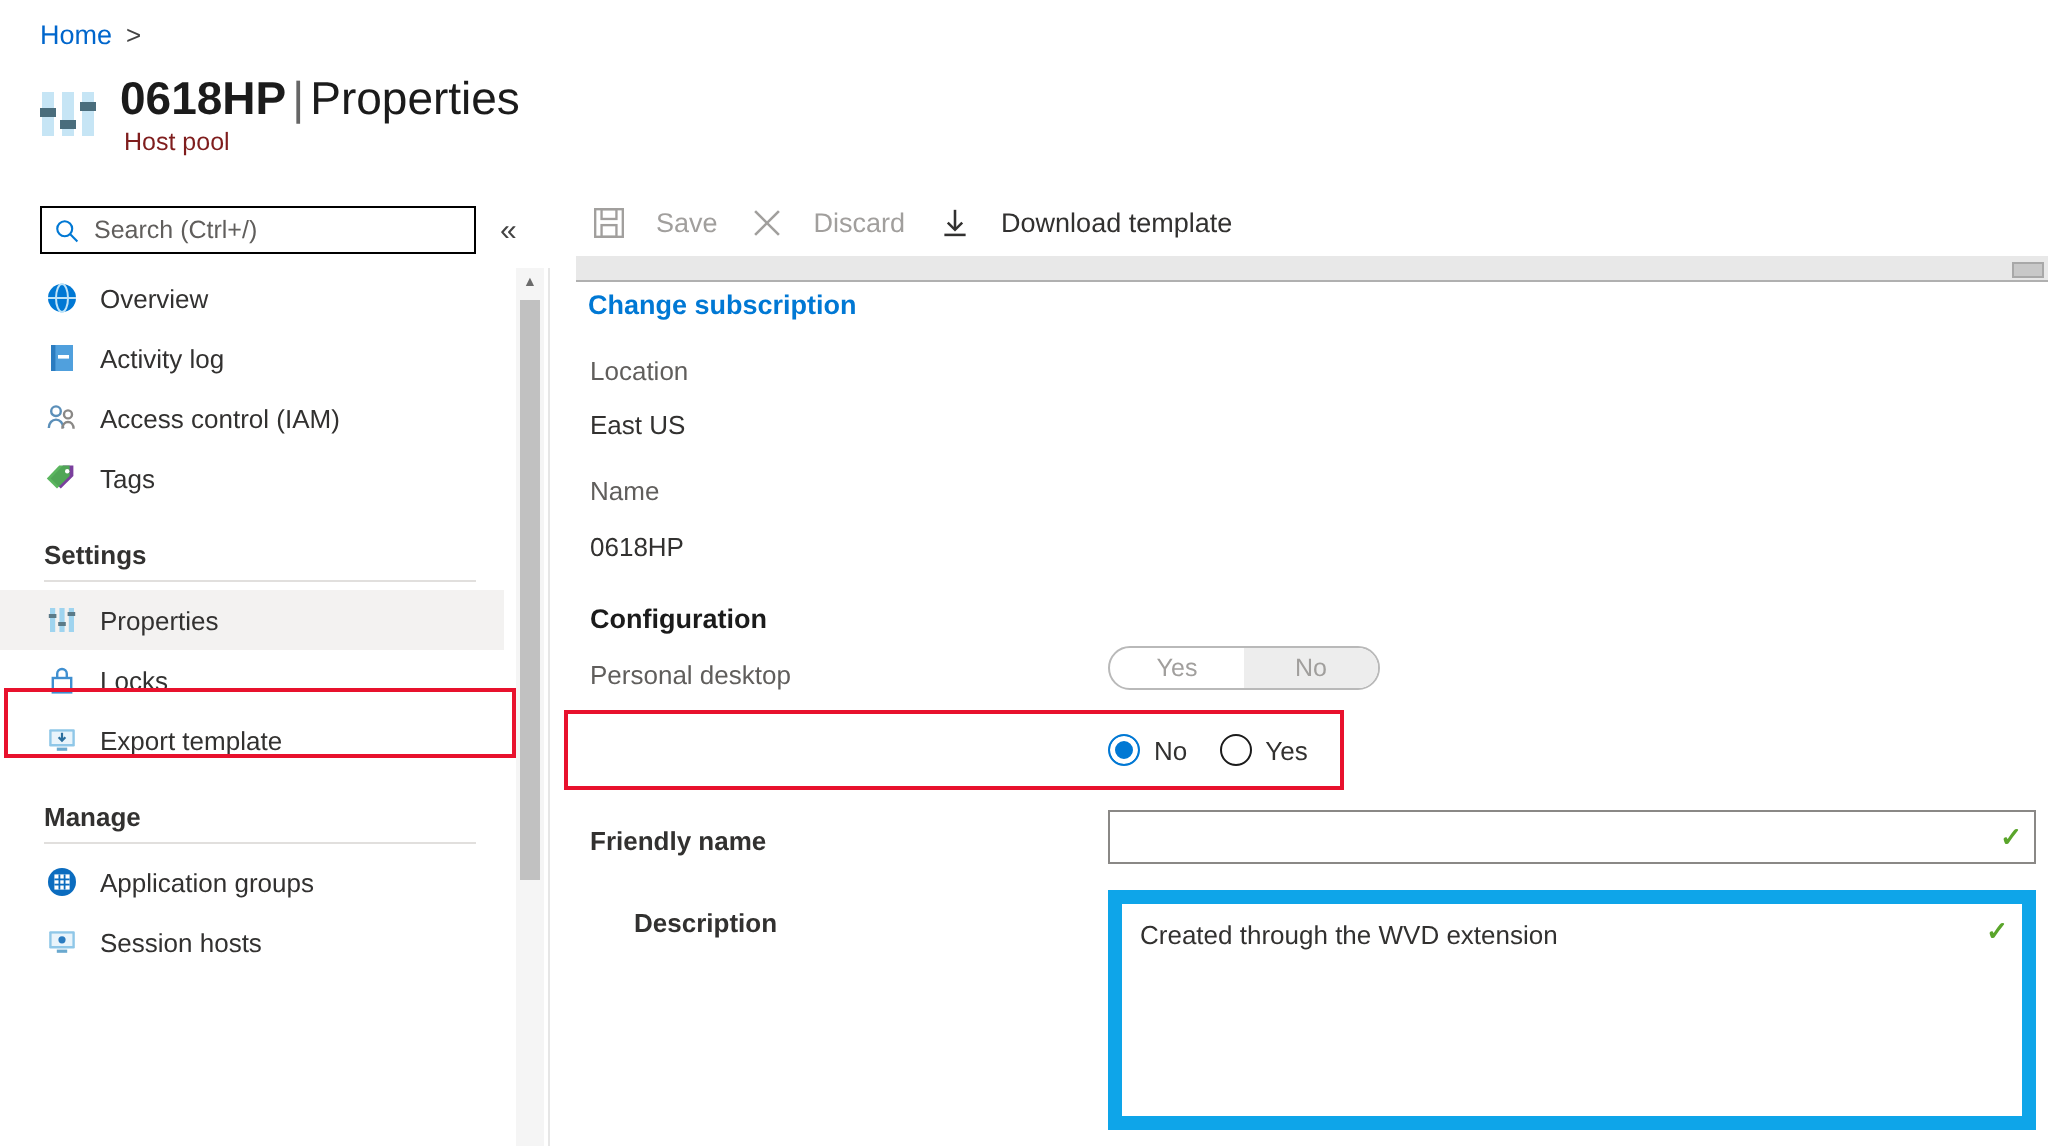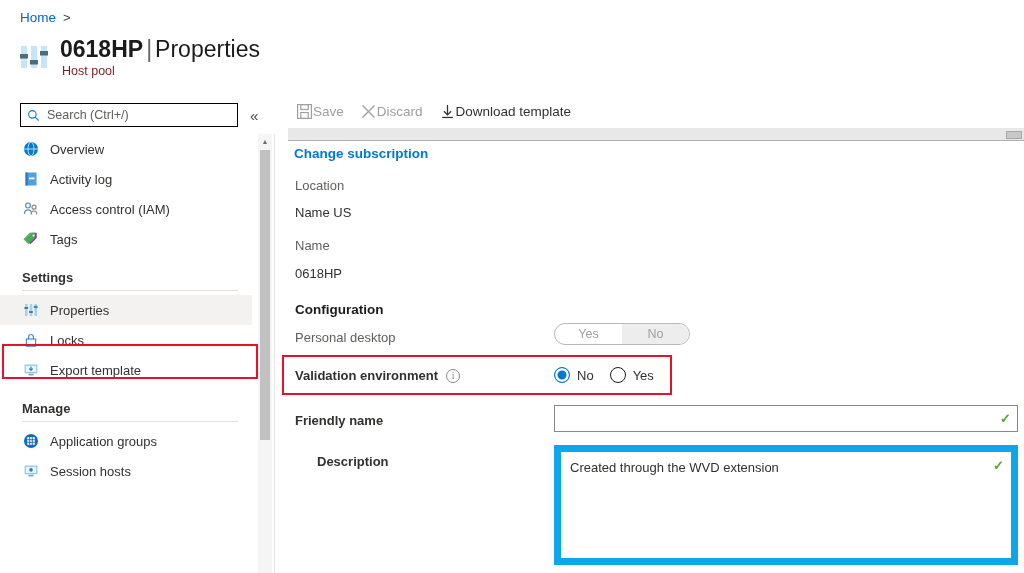--- a/index.html
+++ b/index.html
@@ -113,21 +113,21 @@
     width: 1px; height: 439px; background: #e6e6e6;
   }
 
   
   .cmdbar {
     position: absolute; left: 296px; top: 103px;
     display: flex; align-items: center; gap: 16px;
     font-size: 13.5px;
   }
   .cmd {
-    display: flex; align-items: center; gap: 0;
+    display: flex; align-items: center; gap: 15px;
     cursor: pointer; color: #323130;
   }
   .cmd.disabled { color: #a19f9d; cursor: default; }
   .cmd .cmd-ico { width: 17px; height: 17px; flex: none; }
 
   
   .h-scroll {
     position: absolute; left: 288px; top: 128px;
     width: 736px; height: 13px;
     background: #e8e8e8; border-bottom: 1px solid #b0b0b0;
@@ -420,37 +420,33 @@
     <div class="h-thumb"></div>
   </div>
 
   <div class="content">
 
     <div style="position:absolute; left:6px; top:3px;">
       <span class="link-blue">Change subscription</span>
     </div>
 
     <div class="field-label" style="position:absolute; left:7px; top:37px;">Location</div>
-    <div class="field-value" style="position:absolute; left:7px; top:64px;">Name US</div>
+    <div class="field-value" style="position:absolute; left:7px; top:64px;">East US</div>
 
     <div class="field-label" style="position:absolute; left:7px; top:97px;">Name</div>
     <div class="field-value" style="position:absolute; left:7px; top:125px;">0618HP</div>
 
     <div class="section-head" style="position:absolute; left:7px; top:161px;">Configuration</div>
 
     <div class="field-label" style="position:absolute; left:7px; top:189px;">Personal desktop</div>
     <div class="pill" style="position:absolute; left:266px; top:182px;">
       <div>Yes</div>
       <div class="on">No</div>
     </div>
 
-    <div style="position:absolute; left:7px; top:227px; display:flex; align-items:center; gap:8px;">
-      <span class="row-label-strong">Validation environment</span>
-      <span class="info-ico">i</span>
-    </div>
     <div class="radio-group" style="position:absolute; left:266px; top:226px;">
       <label class="radio checked">
         <span class="dot"></span>
         <span class="rlabel">No</span>
       </label>
       <label class="radio">
         <span class="dot"></span>
         <span class="rlabel">Yes</span>
       </label>
     </div>

